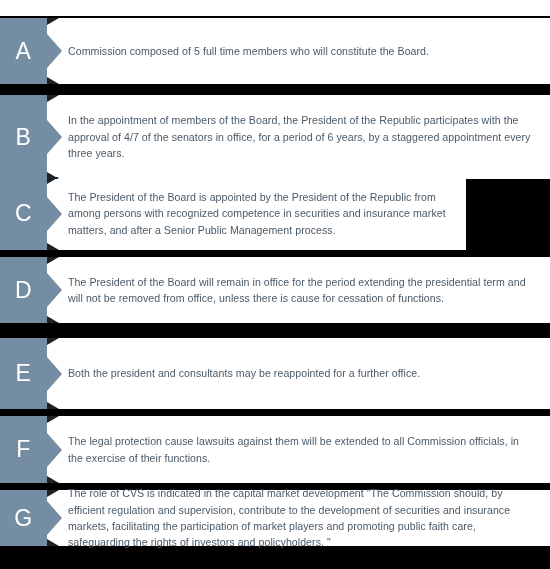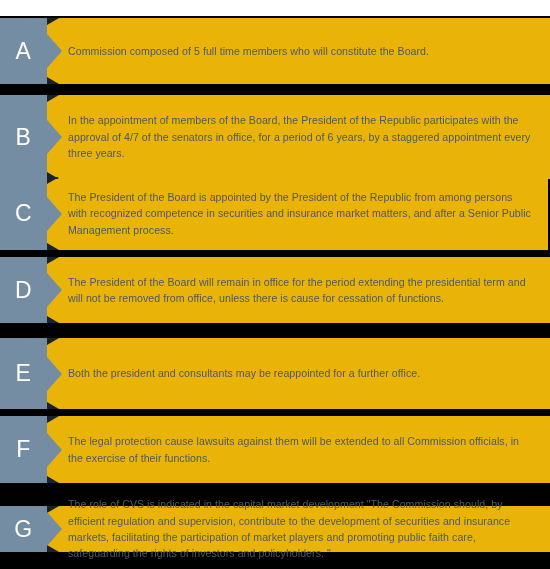--- a/index.html
+++ b/index.html
@@ -31,21 +31,21 @@
   .row {
     position: absolute;
     left: 0;
   }
   .banner {
     position: absolute;
     left: 47px;
     right: 0;
     top: 0;
     bottom: 0;
-    background: #eab308;
+    background: #ffffff;
     box-shadow: 0 1px 1px rgba(0,0,0,0.25);
   }
   .banner-text {
     position: absolute;
     left: 21px;
     right: 14px;
     top: 0;
     bottom: 0;
     display: flex;
     flex-direction: column;
@@ -140,21 +140,21 @@
           <div class="banner-text">In the appointment of members of the Board, the President of the Republic participates with the approval of 4/7 of the senators in office, for a period of 6 years, by a staggered appointment every three years.</div>
         </div>
         <div class="tag">
           <div class="tag-body"></div>
           <div class="tag-fold-top"></div>
           <div class="tag-fold-bot"></div>
           <div class="tag-point"></div>
           <div class="tag-letter">B</div>
         </div>
       </div>
-      <div class="row" style="top: 177px; height: 73px; width: 548px;">
+      <div class="row" style="top: 177px; height: 73px; width: 466px;">
         <div class="banner">
           <div class="banner-text">The President of the Board is appointed by the President of the Republic from among persons with recognized competence in securities and insurance market matters, and after a Senior Public Management process.</div>
         </div>
         <div class="tag">
           <div class="tag-body"></div>
           <div class="tag-fold-top"></div>
           <div class="tag-fold-bot"></div>
           <div class="tag-point"></div>
           <div class="tag-letter">C</div>
         </div>
@@ -188,21 +188,21 @@
           <div class="banner-text">The legal protection cause lawsuits against them will be extended to all Commission officials, in the exercise of their functions.</div>
         </div>
         <div class="tag">
           <div class="tag-body"></div>
           <div class="tag-fold-top"></div>
           <div class="tag-fold-bot"></div>
           <div class="tag-point"></div>
           <div class="tag-letter">F</div>
         </div>
       </div>
-      <div class="row" style="top: 490px; height: 46px; width: 550px; margin-top: 16px;">
+      <div class="row" style="top: 490px; height: 56px; width: 550px;">
         <div class="banner">
           <div class="banner-text">The role of CVS is indicated in the capital market development "The Commission should, by efficient regulation and supervision, contribute to the development of securities and insurance markets, facilitating the participation of market players and promoting public faith care, safeguarding the rights of investors and policyholders. "</div>
         </div>
         <div class="tag">
           <div class="tag-body"></div>
           <div class="tag-fold-top"></div>
           <div class="tag-fold-bot"></div>
           <div class="tag-point"></div>
           <div class="tag-letter">G</div>
         </div>

